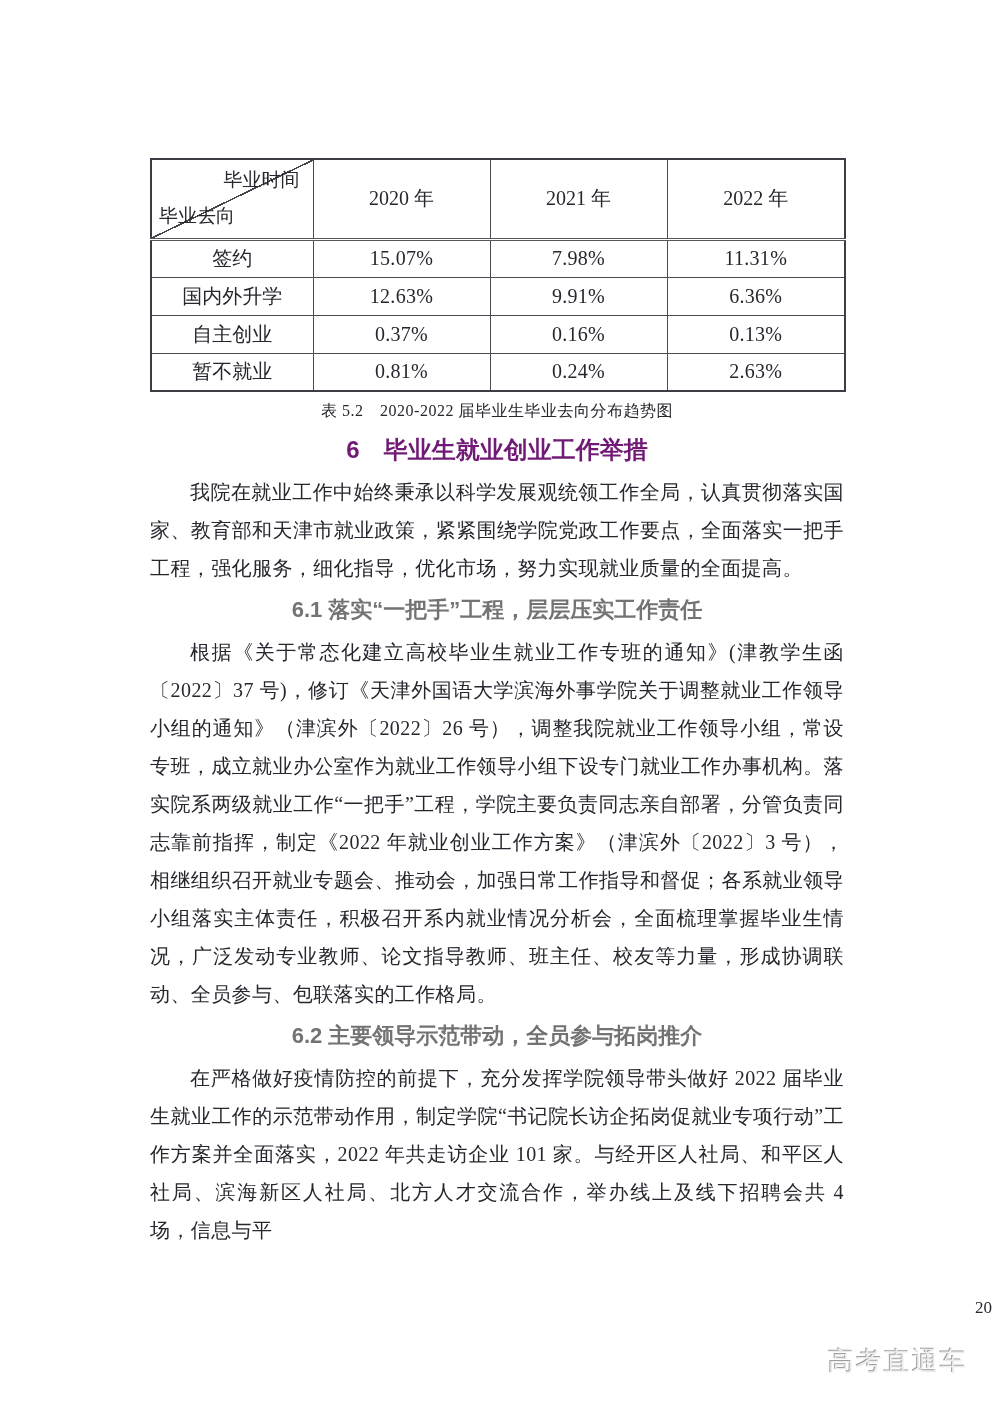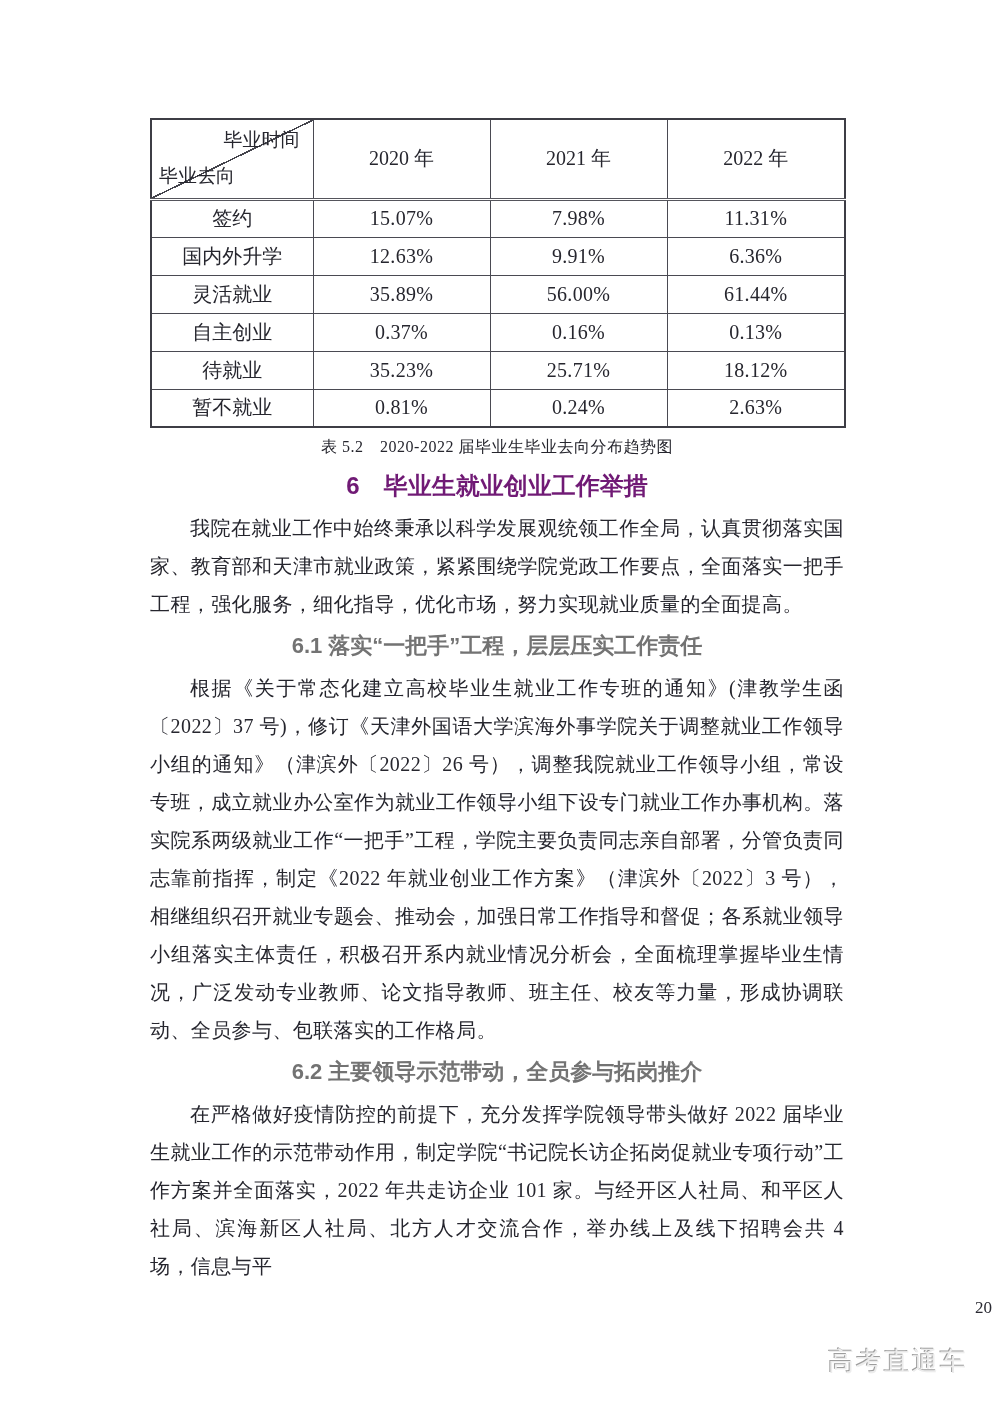--- a/index.html
+++ b/index.html
@@ -16,20 +16,21 @@
     left: 150px; top: 118px;
     width: 694px;
   }
   
   table.dist {
     border-collapse: collapse;
     table-layout: fixed;
     width: 694px;
     border: 2px solid #3d3d45;
     font-size: 20px;
+    margin-top: 40px;
   }
   table.dist col.c0 { width: 162px; }
   table.dist col.c1 { width: 177px; }
   table.dist col.c2 { width: 177px; }
   table.dist col.c3 { width: 178px; }
   table.dist th, table.dist td {
     border: 1.5px solid #4a4a52;
     text-align: center;
     vertical-align: middle;
     font-weight: normal;
@@ -133,36 +134,24 @@
           <td class="num">7.98%</td>
           <td class="num">11.31%</td>
         </tr>
         <tr>
           <td>国内外升学</td>
           <td class="num">12.63%</td>
           <td class="num">9.91%</td>
           <td class="num">6.36%</td>
         </tr>
         <tr>
-          <td>灵活就业</td>
-          <td class="num">35.89%</td>
-          <td class="num">56.00%</td>
-          <td class="num">61.44%</td>
-        </tr>
-        <tr>
           <td>自主创业</td>
           <td class="num">0.37%</td>
           <td class="num">0.16%</td>
           <td class="num">0.13%</td>
-        </tr>
-        <tr>
-          <td>待就业</td>
-          <td class="num">35.23%</td>
-          <td class="num">25.71%</td>
-          <td class="num">18.12%</td>
         </tr>
         <tr>
           <td>暂不就业</td>
           <td class="num">0.81%</td>
           <td class="num">0.24%</td>
           <td class="num">2.63%</td>
         </tr>
       </tbody>
     </table>
 

